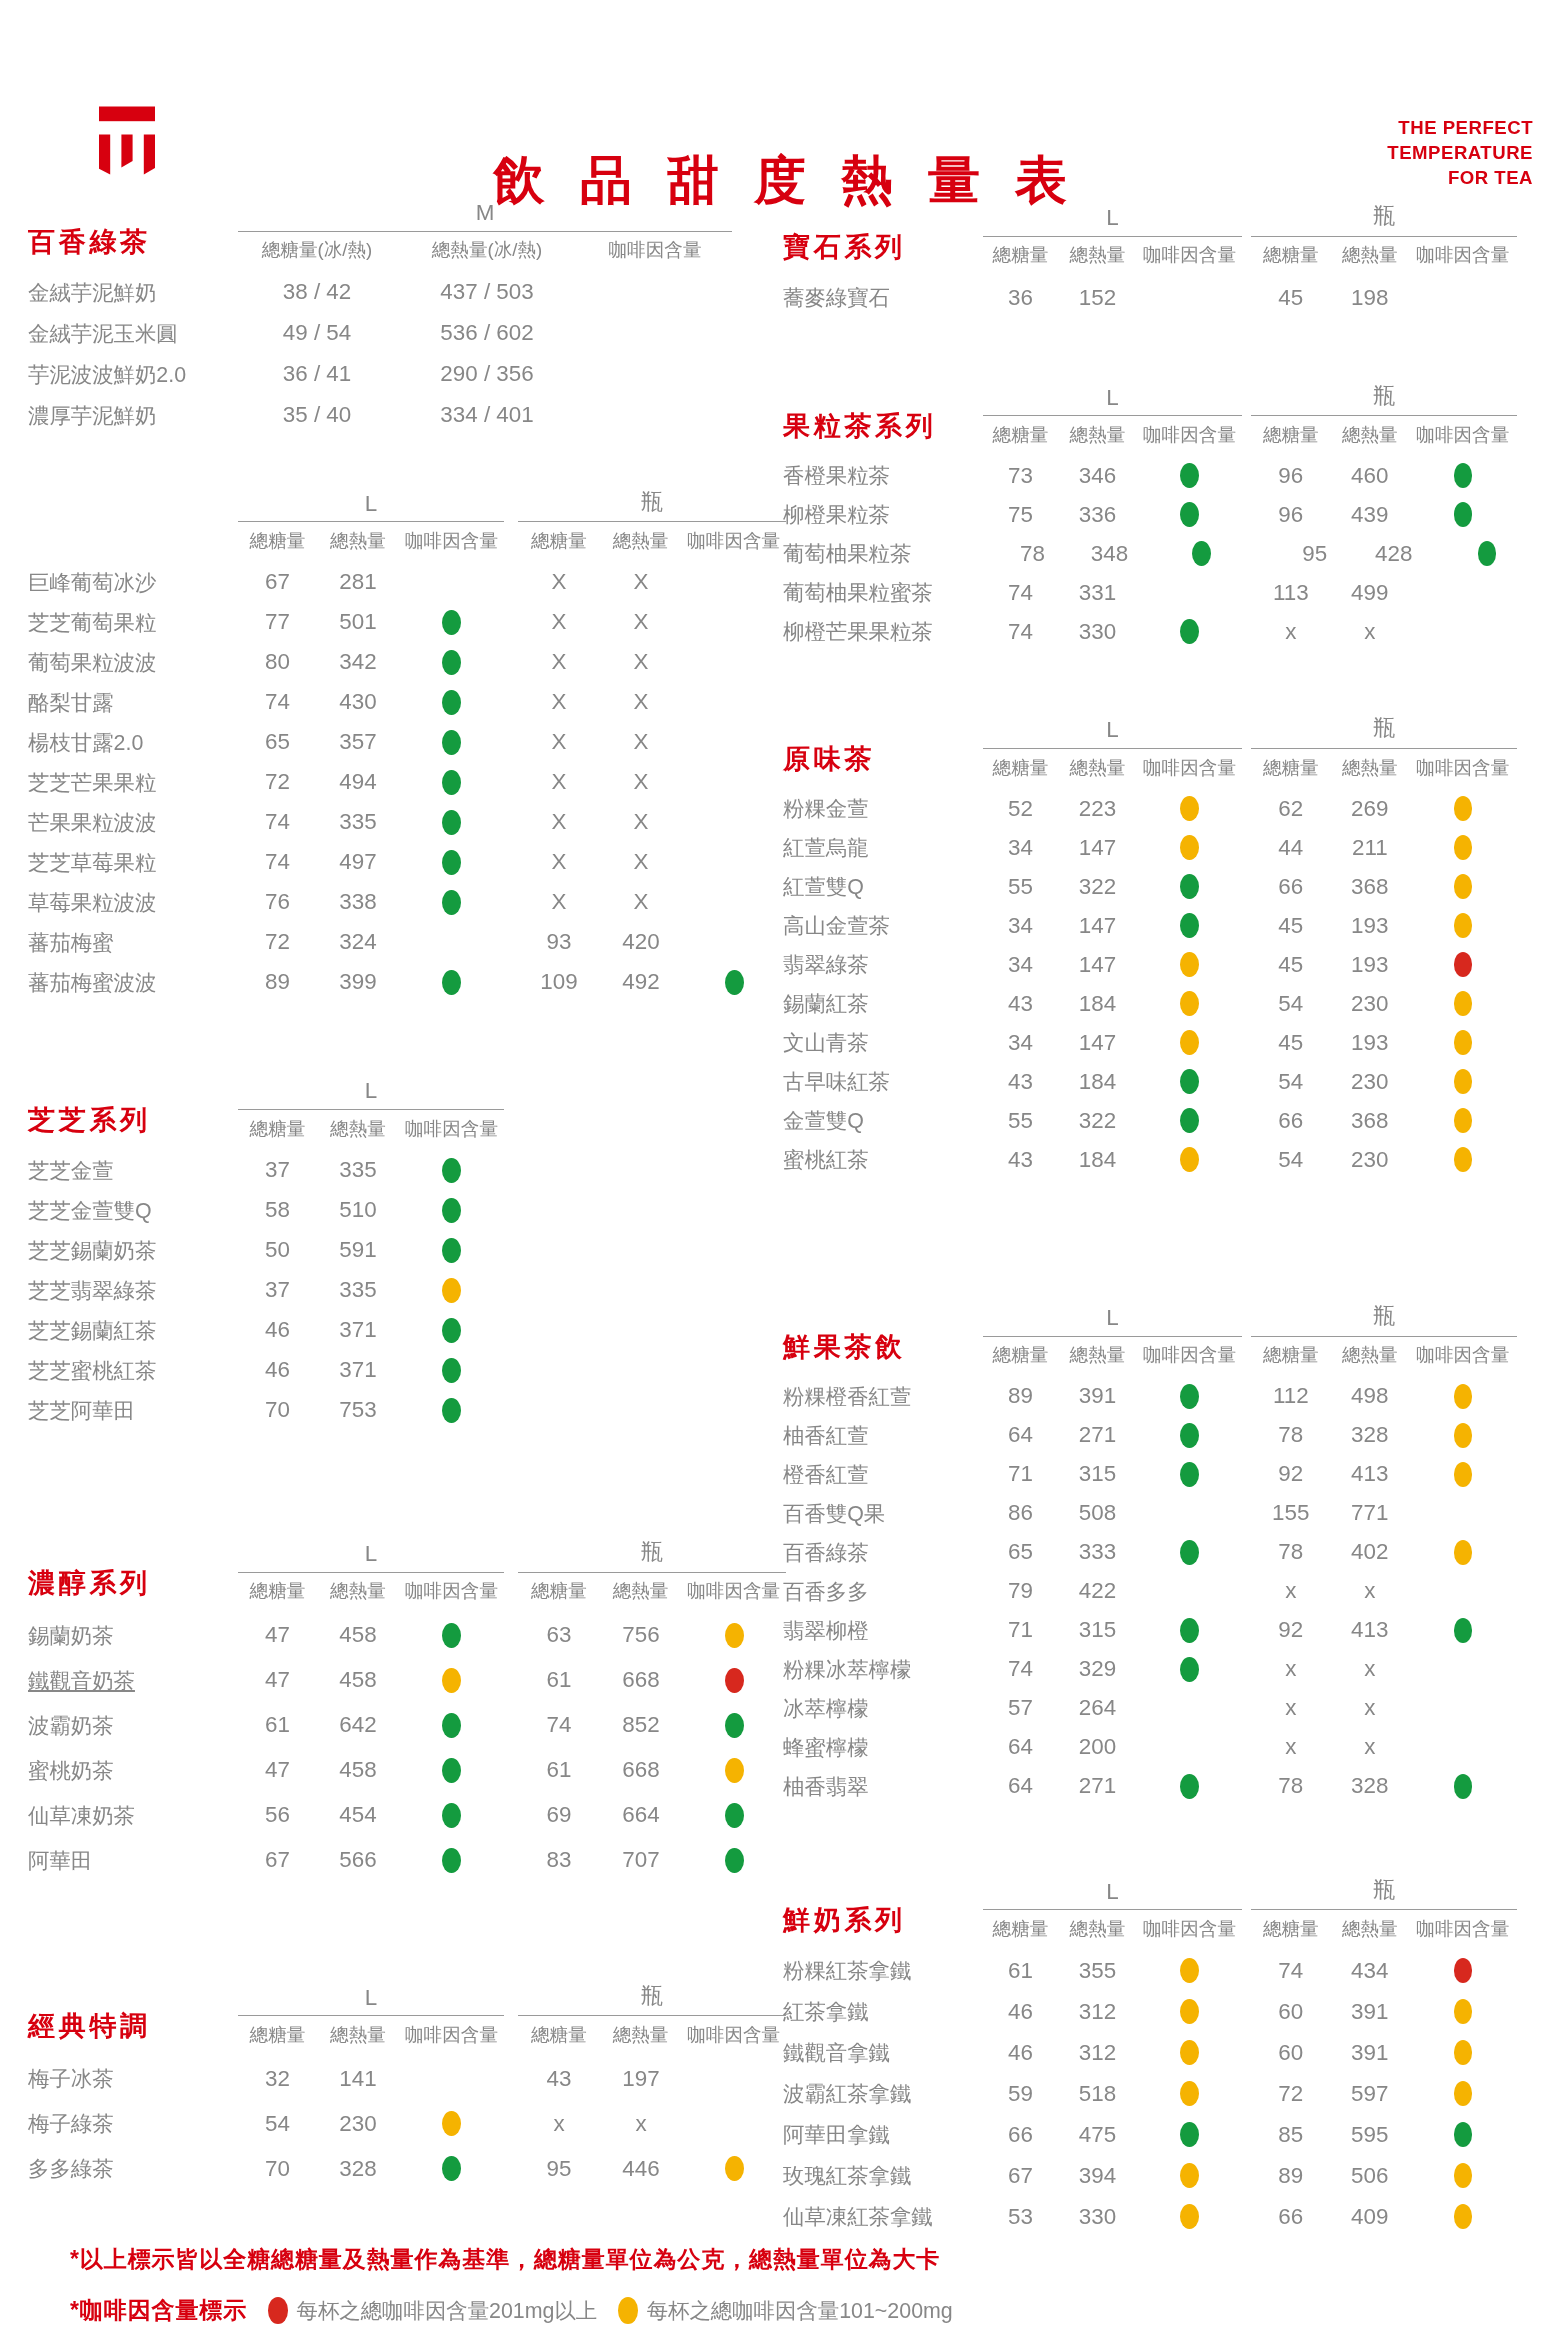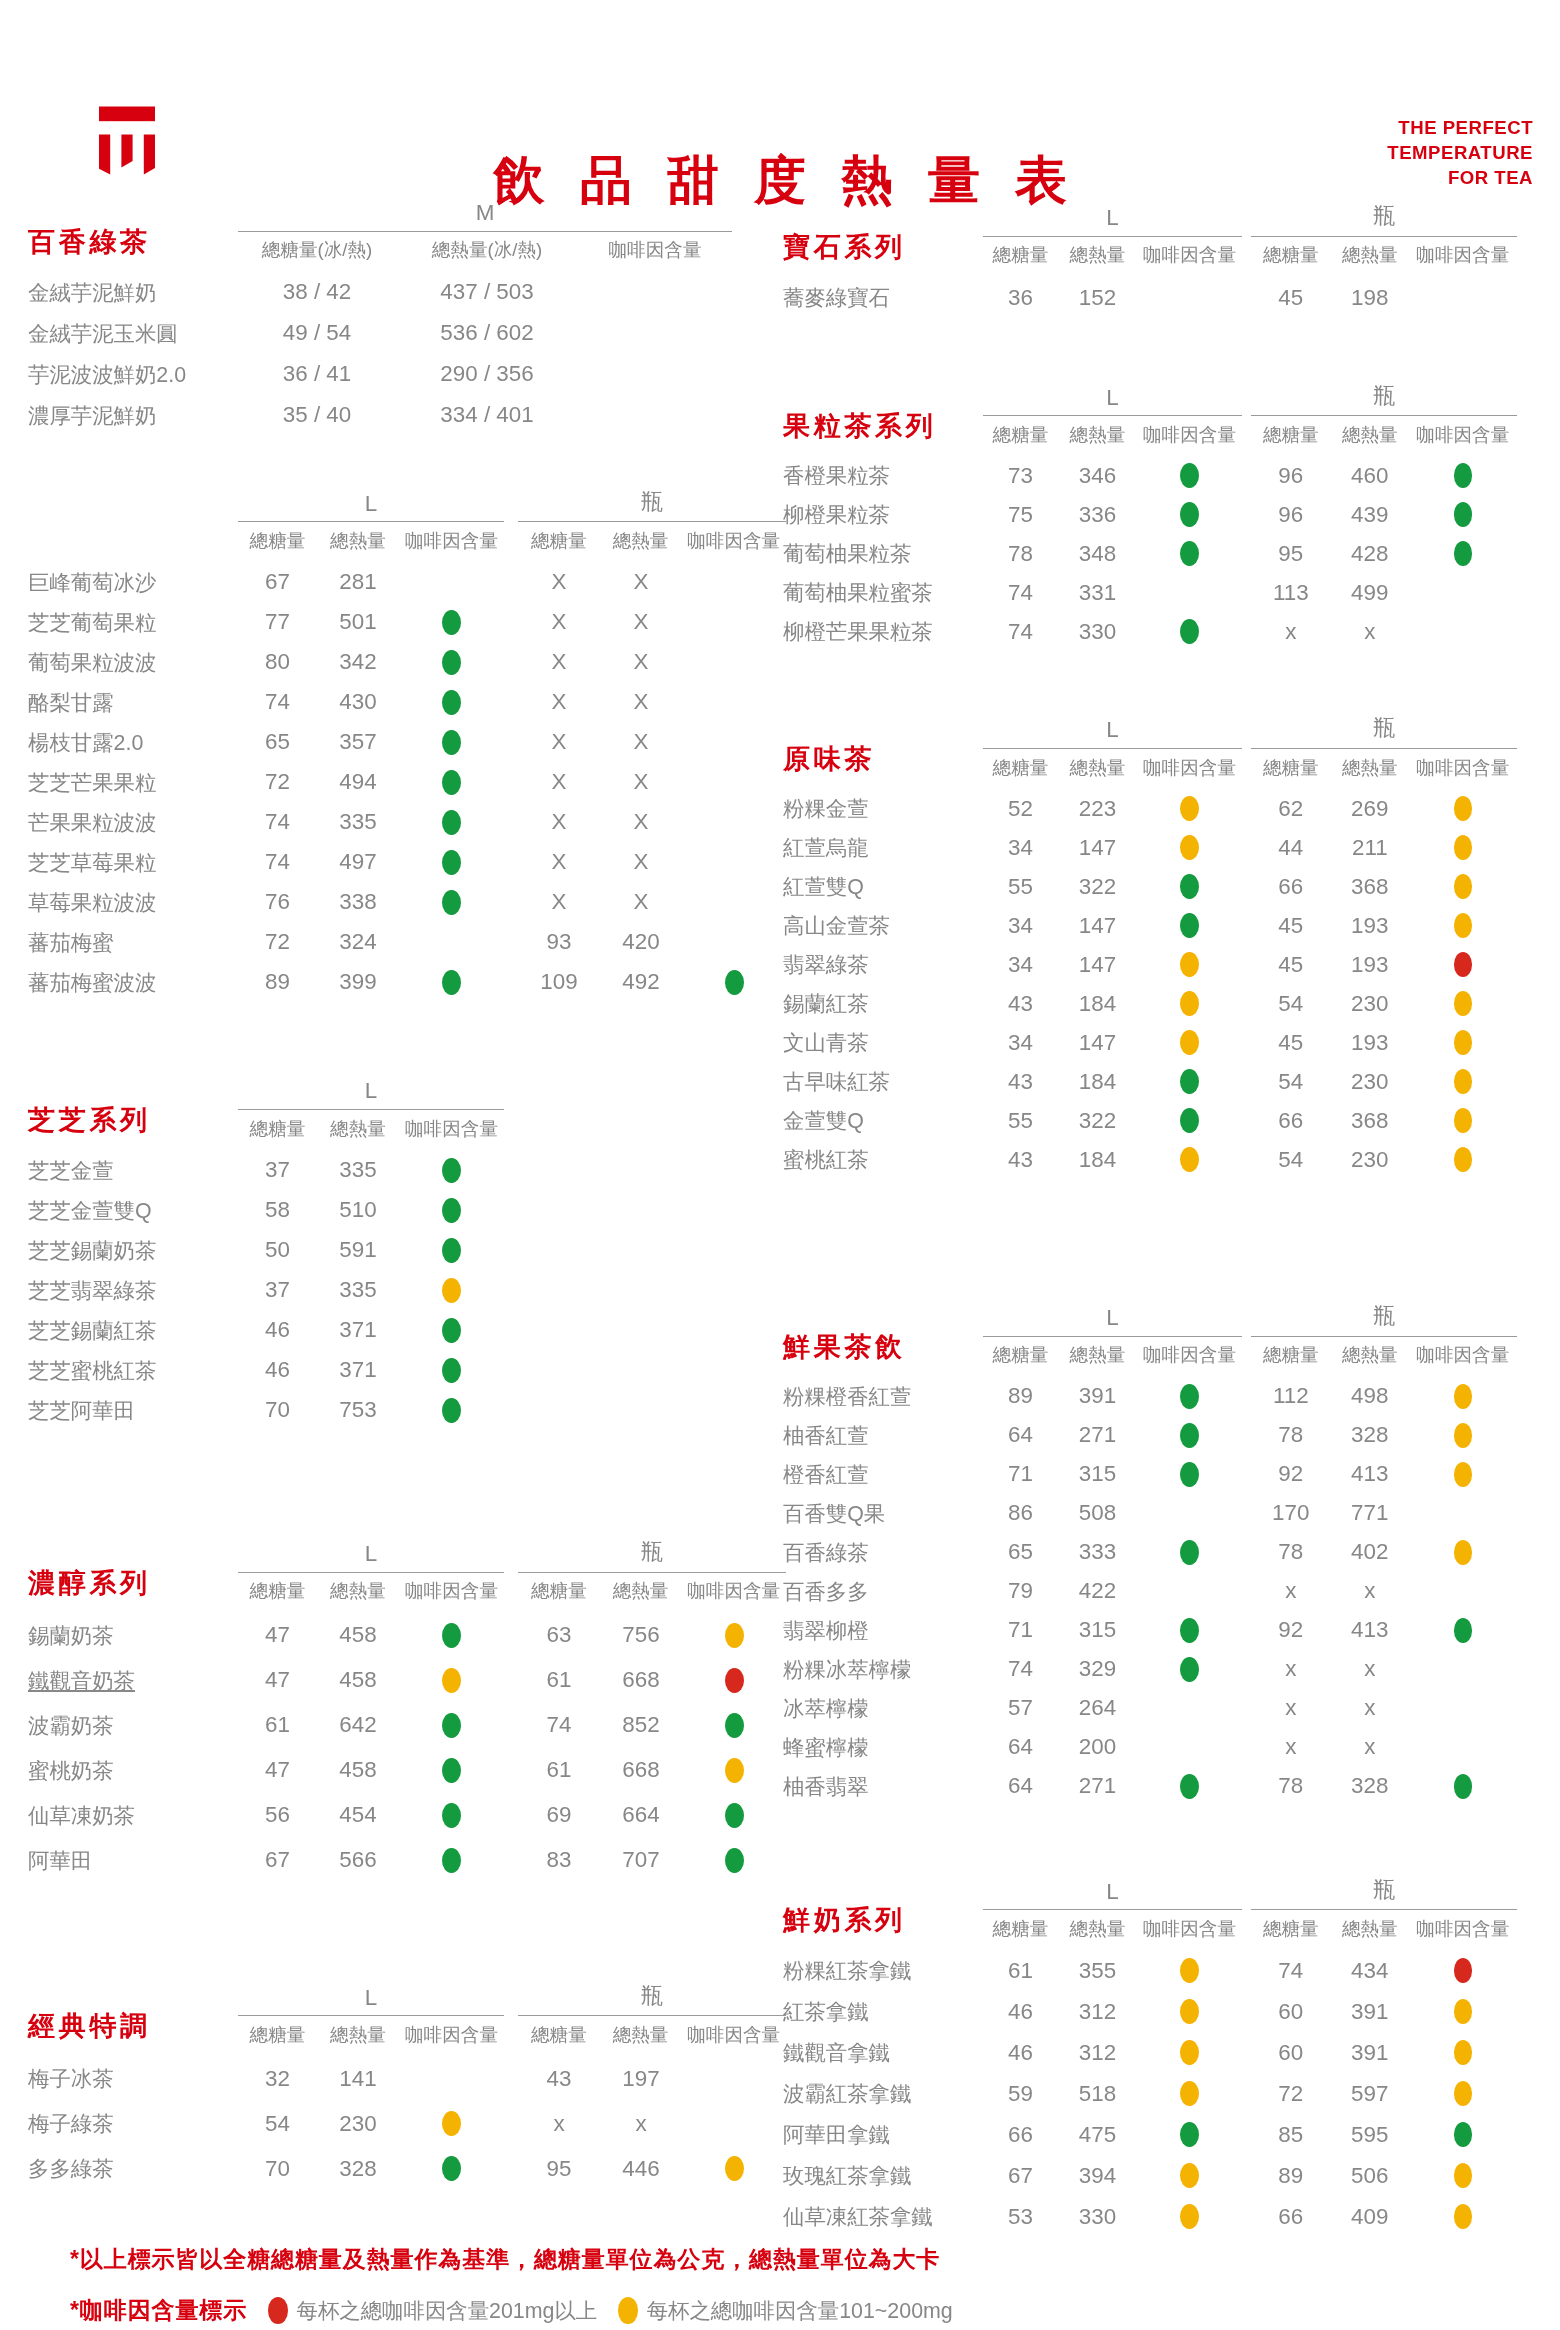--- a/index.html
+++ b/index.html
@@ -665,21 +665,21 @@
             </div>
           </div>
           <div class="grpcells" style="margin-left: 9.3px;">
             <div class="num" style="width: 79px;">96</div>
             <div class="num" style="width: 79px;">439</div>
             <div class="dotc" style="width: 107px;">
               <span class="dot dot-g"></span>
             </div>
           </div>
         </div>
-        <div class="row" style="height: 39px;">
+        <div class="row" style="height: 39px; gap: 12px;">
           <div class="nm" style="width: 200px;">葡萄柚果粒茶</div>
           <div class="grpcells">
             <div class="num" style="width: 75px;">78</div>
             <div class="num" style="width: 79px;">348</div>
             <div class="dotc" style="width: 105px;">
               <span class="dot dot-g"></span>
             </div>
           </div>
           <div class="grpcells" style="margin-left: 9.3px;">
             <div class="num" style="width: 79px;">95</div>
@@ -985,21 +985,21 @@
           </div>
         </div>
         <div class="row" style="height: 39px;">
           <div class="nm" style="width: 200px;">百香雙Q果</div>
           <div class="grpcells">
             <div class="num" style="width: 75px;">86</div>
             <div class="num" style="width: 79px;">508</div>
             <div class="dotc" style="width: 105px;"></div>
           </div>
           <div class="grpcells" style="margin-left: 9.3px;">
-            <div class="num" style="width: 79px;">170</div>
+            <div class="num" style="width: 79px;">155</div>
             <div class="num" style="width: 79px;">771</div>
             <div class="dotc" style="width: 107px;"></div>
           </div>
         </div>
         <div class="row" style="height: 39px;">
           <div class="nm" style="width: 200px;">百香綠茶</div>
           <div class="grpcells">
             <div class="num" style="width: 75px;">65</div>
             <div class="num" style="width: 79px;">333</div>
             <div class="dotc" style="width: 105px;">

